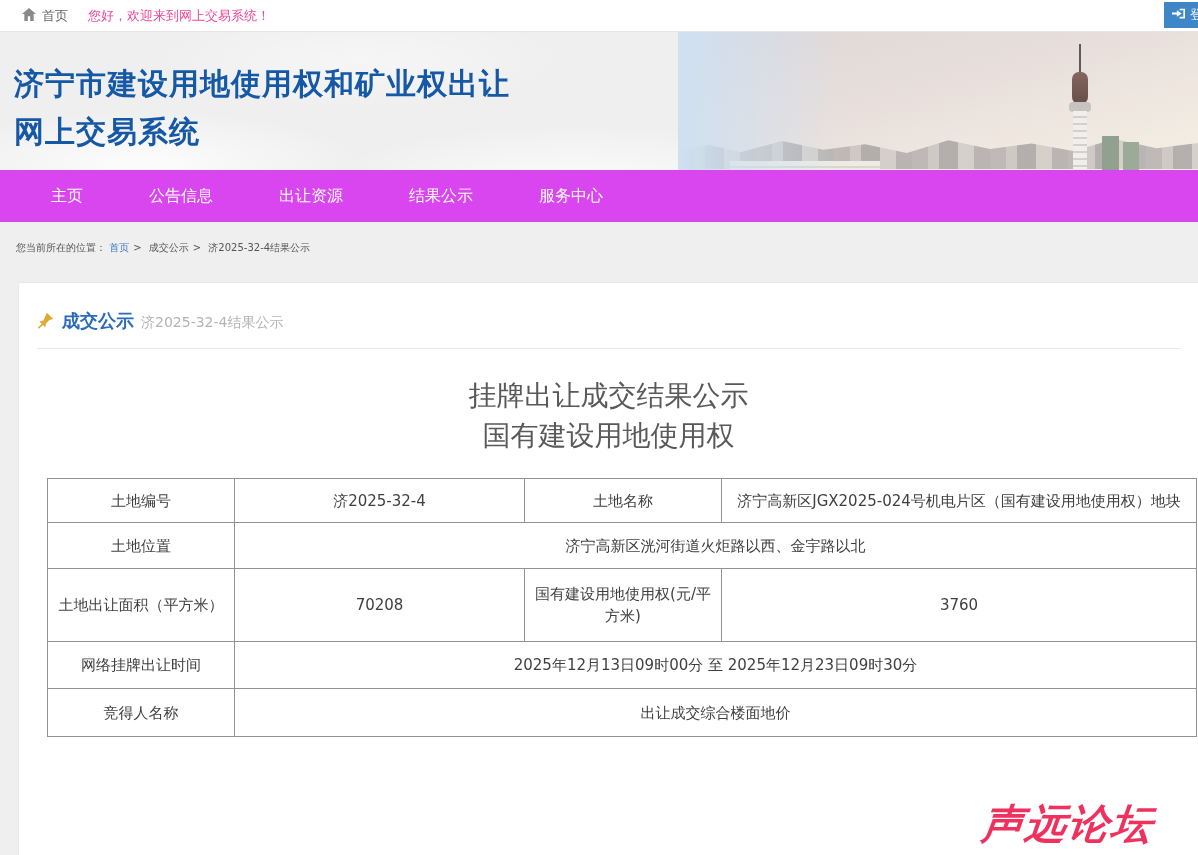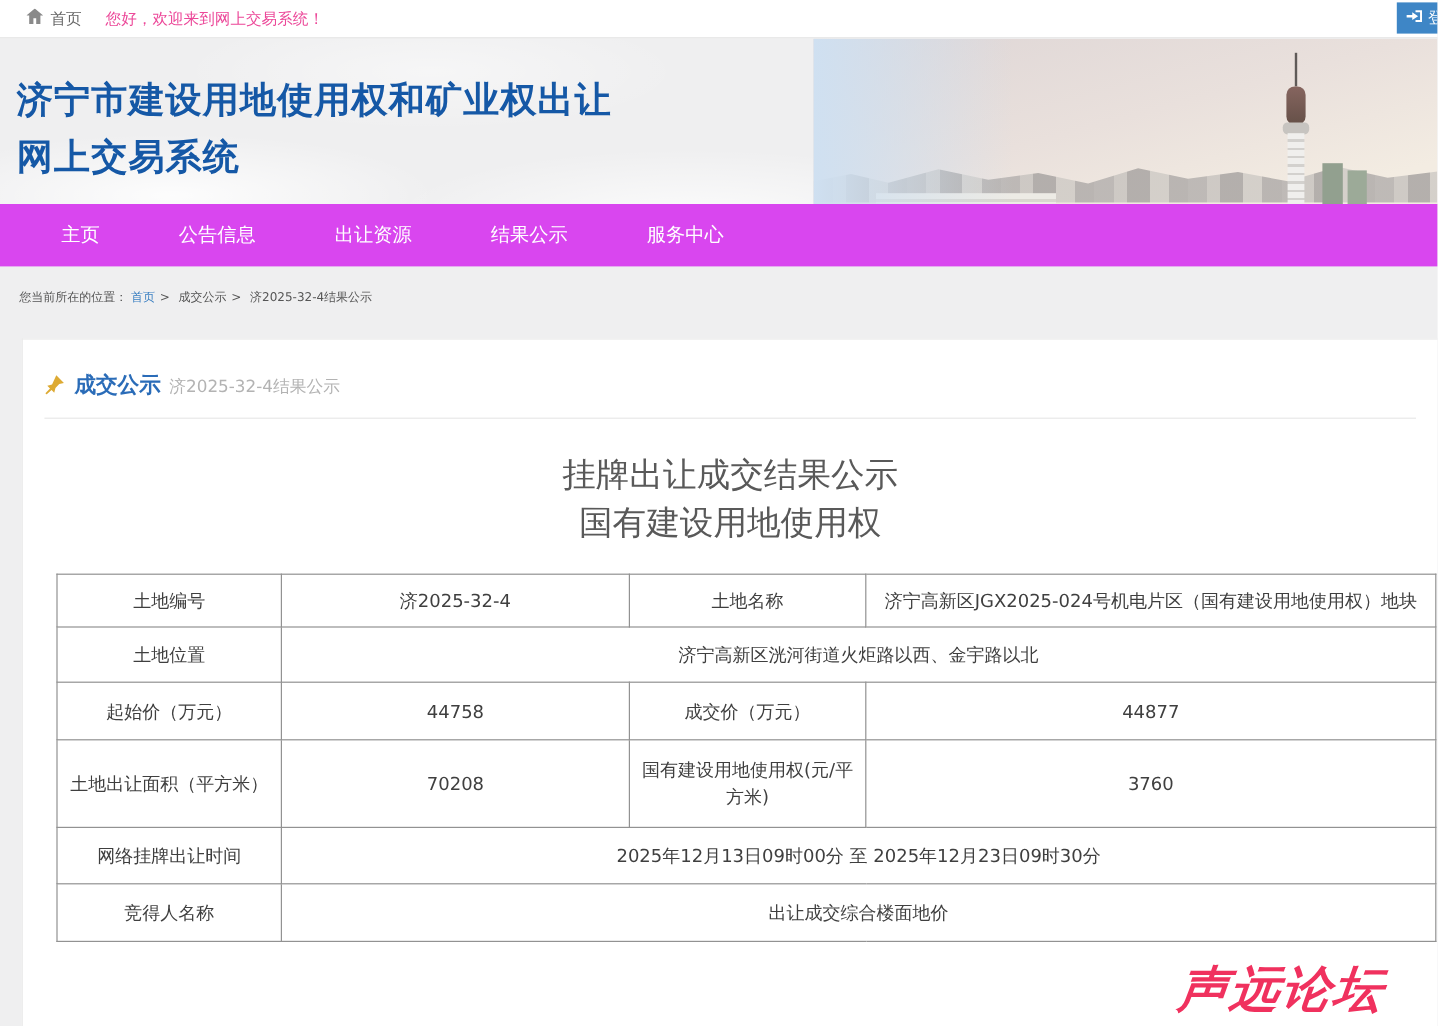--- a/index.html
+++ b/index.html
@@ -194,26 +194,20 @@
         <tr class="r0">
       <td class="lbl">土地编号</td>
       <td class="val">济2025-32-4</td>
       <td class="lbl">土地名称</td>
       <td class="val">济宁高新区JGX2025-024号机电片区（国有建设用地使用权）地块</td>
     </tr>
     <tr class="r1">
       <td class="lbl">土地位置</td>
       <td class="val" colspan="3">济宁高新区洸河街道火炬路以西、金宇路以北</td>
     </tr>
-    <tr class="r3">
-      <td class="lbl">起始价（万元）</td>
-      <td class="val">44758</td>
-      <td class="lbl">成交价（万元）</td>
-      <td class="val">44877</td>
-    </tr>
     <tr class="r4">
       <td class="lbl">土地出让面积（平方米）</td>
       <td class="val">70208</td>
       <td class="lbl">国有建设用地使用权(元/平方米)</td>
       <td class="val">3760</td>
     </tr>
     <tr class="r5">
       <td class="lbl">网络挂牌出让时间</td>
       <td class="val" colspan="3">2025年12月13日09时00分 至 2025年12月23日09时30分</td>
     </tr>

